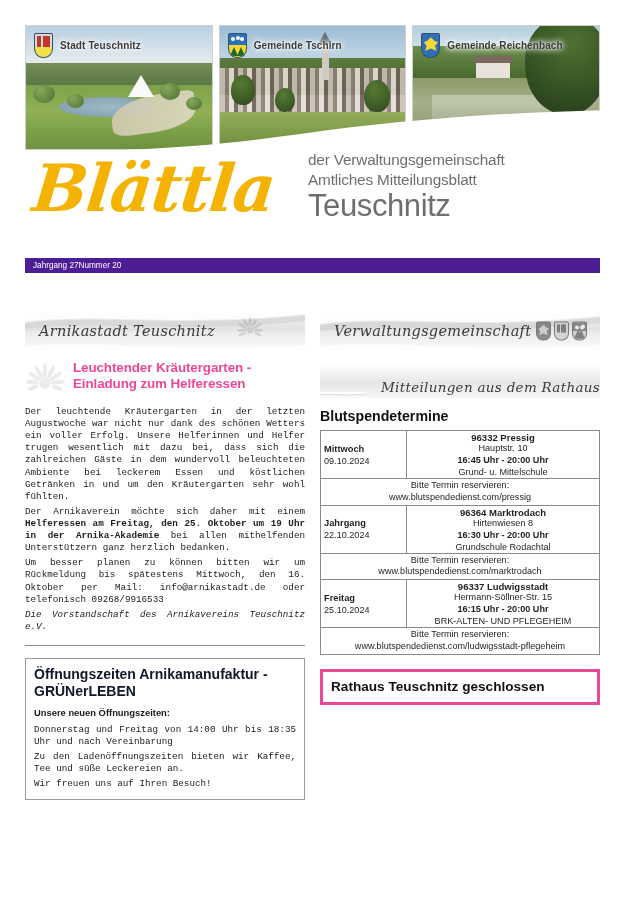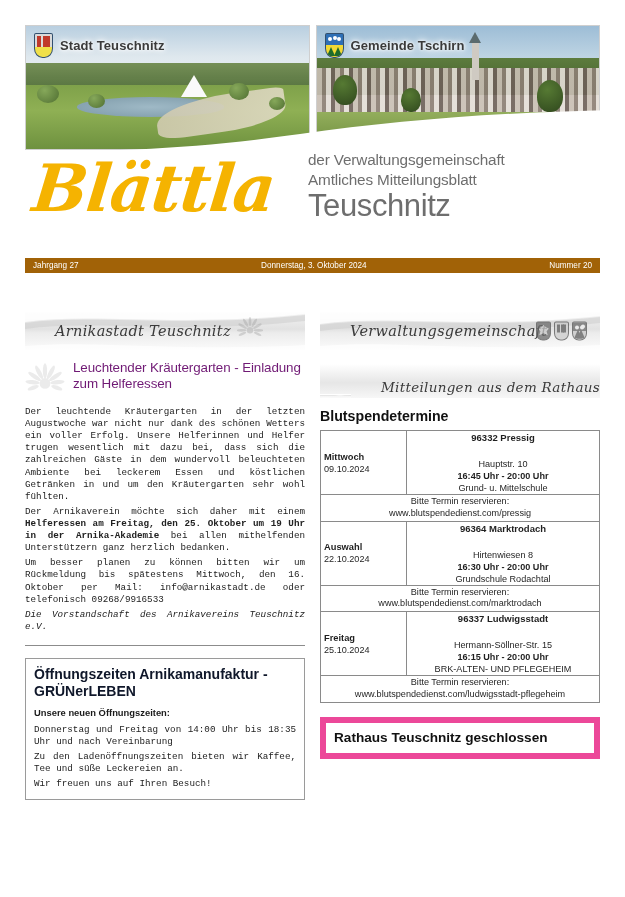--- a/index.html
+++ b/index.html
@@ -96,21 +96,21 @@
   .crest-tsch .tr { position:absolute; bottom:1px; width:0; height:0;
      border-left:4px solid transparent; border-right:4px solid transparent; border-bottom:9px solid #1f6b2a; }
   .crest-tsch .tr.l { left:1px; } .crest-tsch .tr.r { right:1px; }
   .crest-tsch .dot { position:absolute; top:3px; width:4px; height:4px; background:#fff; border-radius:50%; }
   .crest-tsch .dot.a{left:2px;} .crest-tsch .dot.b{left:7.5px;top:1.5px;} .crest-tsch .dot.c{right:2px;}
   .crest-reich { background: #2e6fb5; }
   .crest-reich .leaf { position:absolute; left:50%; top:50%; transform:translate(-50%,-50%);
      width:15px; height:17px; background:#f2d935; border-radius:50% 50% 45% 45%;
      clip-path: polygon(50% 0,72% 22%,100% 30%,78% 52%,88% 82%,50% 68%,12% 82%,22% 52%,0 30%,28% 22%); }
   .crest-label {
-    font-size: 13px; color: #3a3a3a; font-weight: 700;
+    font-size: 10px; color: #3a3a3a; font-weight: 700;
     text-shadow: 0 0 3px #fff, 0 0 6px #fff, 0 0 9px #fff;
     letter-spacing: .1px; white-space: nowrap; text-align: right;
   }
 
   
   .swoosh {
     position: absolute; left: 0; right: 0; top: 108px; height: 70px;
     z-index: 5; pointer-events: none;
   }
 
@@ -134,21 +134,21 @@
     font-size: 15.3px; color: #6e6e6e; line-height: 1.28; white-space: nowrap;
     letter-spacing: -.15px;
   }
   .sub-big {
     font-size: 31px; color: #6e6e6e; line-height: 1.06; margin-top: 1px;
     letter-spacing: -.4px;
   }
 
   .issue-bar {
     position: absolute; left: 25px; top: 258px; width: 575px; height: 15px;
-    background: #a16207; color: #ffffff;
+    background: #4c1d95; color: #ffffff;
     display: flex; align-items: center;
     font-size: 8.2px; padding: 0 8px;
   }
   .issue-bar .ib-left { flex: 0 0 auto; }
   .issue-bar .ib-mid { flex: 1 1 auto; text-align: center; }
   .issue-bar .ib-right { flex: 0 0 auto; }
 
   
   .columns {
     position: absolute; left: 25px; top: 312px;
@@ -163,21 +163,21 @@
     overflow: hidden;
     display: flex; align-items: center;
   }
   .banner .wave {
     position: absolute; left: 0; top: 0; width: 100%; height: 100%;
   }
   .banner-text {
     position: relative; z-index: 2;
     font-family: "DejaVu Serif", serif;
     font-style: italic; font-size: 14.5px; color: #3a3a3a;
-    padding-left: 30px; letter-spacing: .3px; white-space: nowrap;
+    padding-left: 14px; letter-spacing: .3px; white-space: nowrap;
   }
   .banner-crests {
     position: absolute; right: 13px; top: 50%; transform: translateY(-50%);
     display: flex; gap: 3px; z-index: 2; filter: grayscale(1) contrast(.85) opacity(.75);
   }
   .banner-sun {
     position: absolute; right: 42px; top: 50%; transform: translateY(-50%);
     z-index: 2; opacity: .35;
   }
 
@@ -187,22 +187,22 @@
     background: linear-gradient(180deg,#ffffff 0%, #e6e6e6 55%, #f7f7f7 100%);
     overflow: hidden; display: flex; align-items: flex-end;
   }
   .subbanner .banner-text { padding-bottom: 3px; font-size: 13.5px; }
 
   
   .article { margin-top: 10px; }
   .headline-wrap { display: flex; align-items: flex-start; gap: 8px; }
   .sun-icon { flex: none; margin-top: 2px; opacity: .28; }
   h2.headline {
-    font-size: 13.4px; font-weight: 400; line-height: 1.22;
-    color: #701a75; letter-spacing: -.1px;
+    font-size: 13.4px; font-weight: 700; line-height: 1.22;
+    color: #ec4899; letter-spacing: -.1px;
   }
   p.body {
     font-size: 9.25px; line-height: 1.31; text-align: justify;
     color: #222; margin-top: 6px;
     -webkit-hyphens: auto; hyphens: auto; font-family: Liberation Mono, monospace;
   }
   p.body b { font-weight: 700; }
   p.body i { font-style: italic; }
   p.tight { margin-top: 3px; }
   .rule { height: 1px; background: #8c8c8c; margin: 12px 0 0; }
@@ -223,27 +223,27 @@
   }
   table.bd td {
     border: 1px solid #8a8a8a; padding: 1px 3px;
     font-size: 9.1px; color: #1f1f1f; vertical-align: middle;
   }
   td.daycell { width: 86px; text-align: left; padding: 5px 2px; margin-top: 12px; }
   td.daycell .dow { font-weight: 700; font-size: 9.3px; display:block; }
   td.daycell .date { display:block; margin-top: 2px; }
   td.info { text-align: center; padding: 3px 4px 4px; }
   td.info .place { font-weight: 700; font-size: 9.5px; }
-  td.info .street { margin-top: 16px; }
+  td.info .street { margin-top: 0; }
   td.info .time { font-weight: 700; margin-top: 2px; }
   td.info .venue { margin-top: 2px; }
   td.reserve { text-align: center; padding: 3px 4px 4px; line-height: 1.3; }
 
   .notice {
-    border: 6px solid #ec4899; padding: 7px 8px 8px; margin-top: 14px;
+    border: 3px solid #ec4899; padding: 7px 8px 8px; margin-top: 14px;
   }
   .notice h3 { font-size: 13.6px; font-weight: 700; color: #111; }
   .notice p { font-size: 9.25px; line-height: 1.33; text-align: justify; margin-top: 5px; }
 </style>
 </head>
 <body>
 
 <div class="page">
 
   <div class="masthead">
@@ -289,39 +289,54 @@
             <i class="dot a"></i>
               <i class="dot b"></i>
               <i class="dot c"></i>
             <i class="tr l"></i>
               <i class="tr r"></i>
           </span>
           <span class="crest-label">Gemeinde Tschirn</span>
         </div>
       </div>
 
+      <div class="photo ph3">
+        <div class="photo-inner">
+          <div class="sky"></div>
+            <div class="far"></div>
+            <div class="house"></div>
+          <div class="water"></div>
+            <div class="refl"></div>
+            <div class="bigtree"></div>
+        </div>
+        <div class="crest-tag">
+          <span class="crest crest-reich">
+            <i class="leaf"></i>
+          </span>
+          <span class="crest-label">Gemeinde Reichenbach</span>
+        </div>
+      </div>
     </div>
 
     <svg class="swoosh" viewBox="0 0 625 70" preserveAspectRatio="none">
       <path d="M0,70 L0,44 C120,44 200,40 300,26 C400,12 500,4 625,2 L625,70 Z" fill="#ffffff"></path>
       <path d="M0,26 L0,22 C0,22 0,22 0,22 L0,26 Z" fill="#ffffff"></path>
     </svg>
 
     <div class="title-row">
       <div class="blattla">Blättla</div>
       <div class="subtitle">
         <div class="sub-line">der Verwaltungsgemeinschaft</div>
         <div class="sub-line">Amtliches Mitteilungsblatt</div>
         <div class="sub-big">Teuschnitz</div>
       </div>
     </div>
 
     <div class="issue-bar">
       <span class="ib-left">Jahrgang 27</span>
-      <span class="ib-mid">Donnerstag, 3. Oktober 2024</span>
       <span class="ib-right">Nummer 20</span>
     </div>
   </div>
 
   <div class="columns">
 
     <div class="col">
 
       <div class="banner">
         <svg class="wave" viewBox="0 0 280 38" preserveAspectRatio="none">
@@ -445,21 +460,21 @@
       </td>
     </tr>
     <tr>
       <td class="reserve" colspan="2">
         <div>Bitte Termin reservieren:</div>
         <div>www.blutspendedienst.com/pressig</div>
       </td>
     </tr>
     <tr>
       <td class="daycell">
-        <span class="dow">Auswahl</span>
+        <span class="dow">Jahrgang</span>
         <span class="date">22.10.2024</span>
       </td>
       <td class="info">
         <div class="place">96364 Marktrodach</div>
         <div class="street">Hirtenwiesen 8</div>
         <div class="time">16:30 Uhr - 20:00 Uhr</div>
         <div class="venue">Grundschule Rodachtal</div>
       </td>
     </tr>
     <tr>

